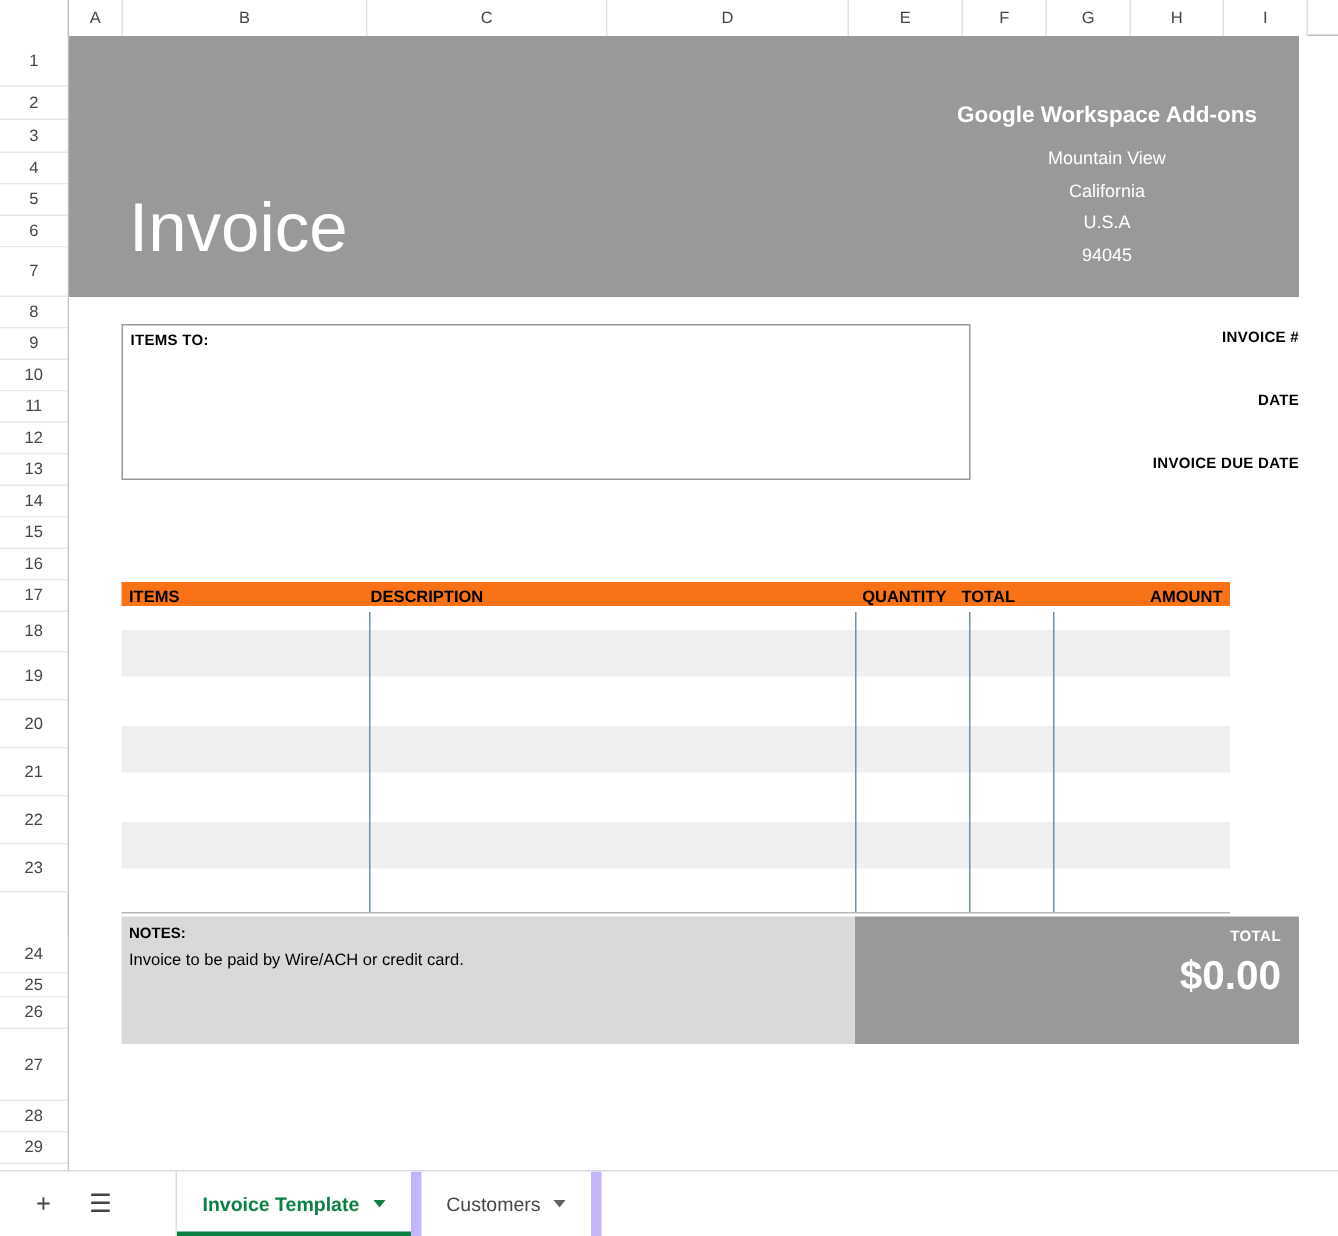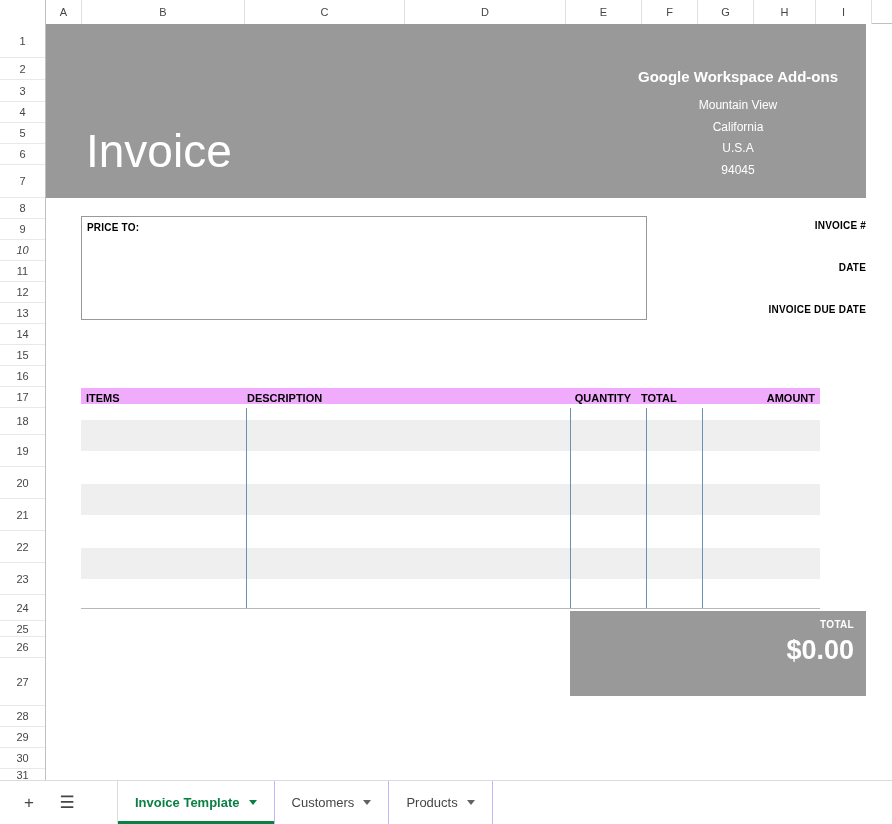--- a/index.html
+++ b/index.html
@@ -155,21 +155,21 @@
     letter-spacing: .2px;
   }
 
   
   .items-head {
     position: absolute;
     left: 35px;
     top: 364px;
     width: 739px;
     height: 16px;
-    background: #f0abfc;
+    background: #f97316;
     box-sizing: border-box;
   }
   .items-head .cell {
     position: absolute;
     top: 0;
     height: 20px;
     line-height: 20px;
     font-size: 11px;
     font-weight: bold;
     color: #000000;
@@ -290,21 +290,21 @@
     flex: 1;
     overflow: hidden;
   }
   .tab {
     display: flex;
     align-items: center;
     gap: 9px;
     padding: 0 17px;
     font-size: 13px;
     color: #444746;
-    border-right: 1px solid #c4b5fd;
+    border-right: 7px solid #c4b5fd;
     white-space: nowrap;
     cursor: pointer;
   }
   .tab.active {
     color: #0b8043;
     font-weight: bold;
     background: #ffffff;
     box-shadow: inset 0 -3px 0 0 #0b8043;
   }
   .caret {
@@ -339,35 +339,35 @@
   <div class="row-header-col" id="row-headers">
       <div class="row-header" style="height: 34px;">1</div>
       <div class="row-header" style="height: 22px;">2</div>
       <div class="row-header" style="height: 22px;">3</div>
       <div class="row-header" style="height: 21px;">4</div>
       <div class="row-header" style="height: 21px;">5</div>
       <div class="row-header" style="height: 21px;">6</div>
       <div class="row-header" style="height: 33px;">7</div>
       <div class="row-header" style="height: 21px;">8</div>
       <div class="row-header" style="height: 21px;">9</div>
-      <div class="row-header" style="height: 21px; font-style: italic;">10</div>
+      <div class="row-header" style="height: 21px;">10</div>
       <div class="row-header" style="height: 21px;">11</div>
       <div class="row-header" style="height: 21px;">12</div>
       <div class="row-header" style="height: 21px;">13</div>
       <div class="row-header" style="height: 21px;">14</div>
       <div class="row-header" style="height: 21px;">15</div>
       <div class="row-header" style="height: 21px;">16</div>
       <div class="row-header" style="height: 21px;">17</div>
       <div class="row-header" style="height: 27px;">18</div>
       <div class="row-header" style="height: 32px;">19</div>
       <div class="row-header" style="height: 32px;">20</div>
       <div class="row-header" style="height: 32px;">21</div>
       <div class="row-header" style="height: 32px;">22</div>
       <div class="row-header" style="height: 32px;">23</div>
-      <div class="row-header" style="height: 26px;">24</div>
+      <div class="row-header" style="height: 26px; margin-top: 28px;">24</div>
       <div class="row-header" style="height: 16px;">25</div>
       <div class="row-header" style="height: 21px;">26</div>
       <div class="row-header" style="height: 48px;">27</div>
       <div class="row-header" style="height: 21px;">28</div>
       <div class="row-header" style="height: 21px;">29</div>
       <div class="row-header" style="height: 21px;">30</div>
       <div class="row-header" style="height: 13px;">31</div>
     </div>
 
   <div class="grid-area">
@@ -378,21 +378,21 @@
         <div class="company-block">
           <div class="company-name">Google Workspace Add-ons</div>
           <div class="company-line">Mountain View</div>
           <div class="company-line">California</div>
           <div class="company-line">U.S.A</div>
           <div class="company-line">94045</div>
         </div>
       </div>
 
       <div class="billto-box">
-        <div class="billto-label">PRICE TO:</div>
+        <div class="billto-label">ITEMS TO:</div>
       </div>
 
       <div class="meta-list">
         <div class="meta-row">INVOICE #</div>
         <div class="meta-row">DATE</div>
         <div class="meta-row">INVOICE DUE DATE</div>
       </div>
 
       <div class="items-head">
         <div class="cell c-items">ITEMS</div>
@@ -405,20 +405,24 @@
       <div class="band" style="top:396px"></div>
       <div class="band" style="top:460px"></div>
       <div class="band" style="top:524px"></div>
 
       <div class="vline" style="left:200px; top:384px; height:200px;"></div>
       <div class="vline" style="left:524px; top:384px; height:200px;"></div>
       <div class="vline" style="left:600px; top:384px; height:200px;"></div>
       <div class="vline" style="left:656px; top:384px; height:200px;"></div>
       <div class="items-bottom"></div>
 
+      <div class="notes-box">
+        <div class="notes-label">NOTES:</div>
+        <div class="notes-text">Invoice to be paid by Wire/ACH or credit card.</div>
+      </div>
 
       <div class="total-box">
         <div class="total-label">TOTAL</div>
         <div class="total-value">$0.00</div>
       </div>
 
     </div>
   </div>
 
   <div class="sheet-bar">
@@ -428,20 +432,16 @@
     </div>
     <div class="tabs" id="sheet-tabs">
         <div class="tab active">
           <span>Invoice Template</span>
           <span class="caret"></span>
         </div>
         <div class="tab">
           <span>Customers</span>
           <span class="caret"></span>
         </div>
-        <div class="tab">
-          <span>Products</span>
-          <span class="caret"></span>
-        </div>
       </div>
   </div>
 
 </div>
 
 </body></html>

